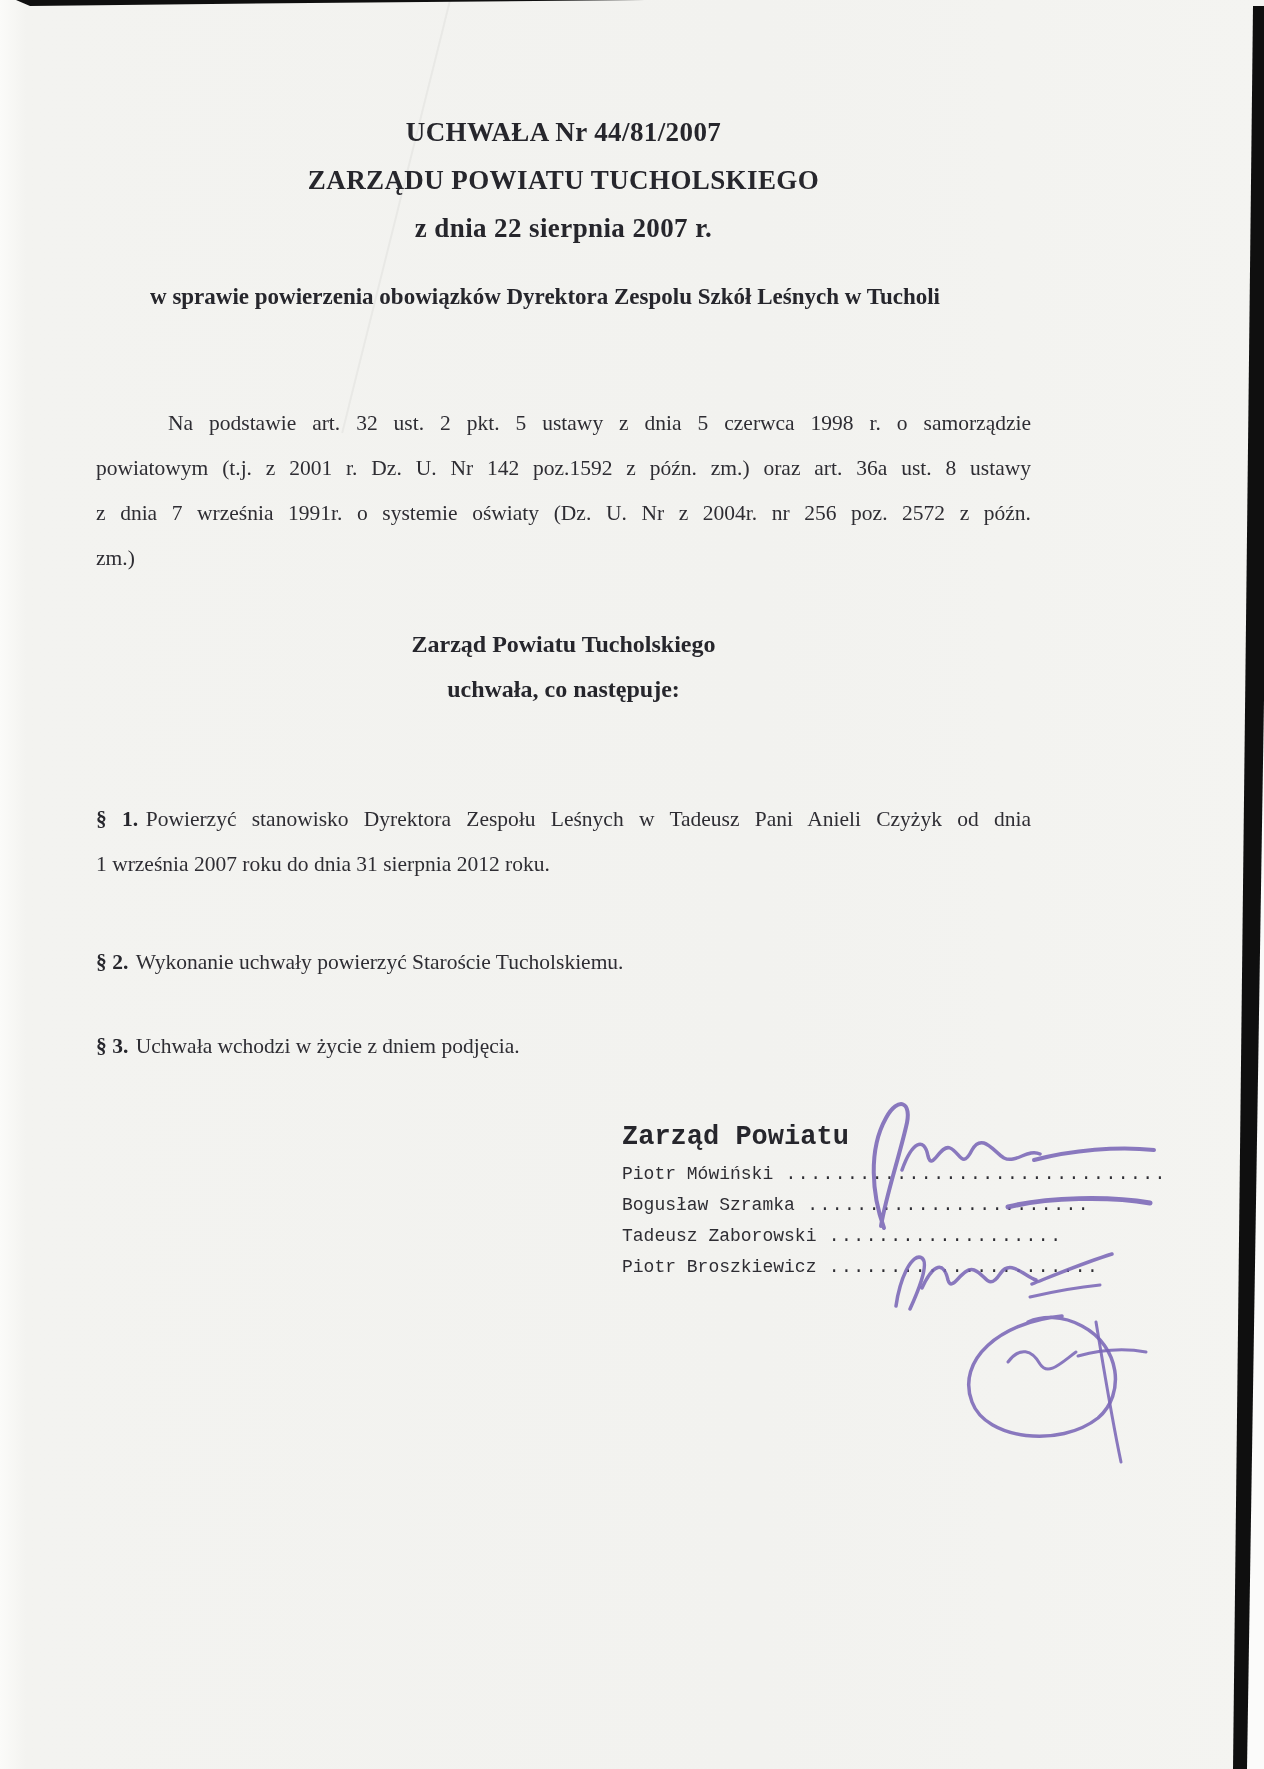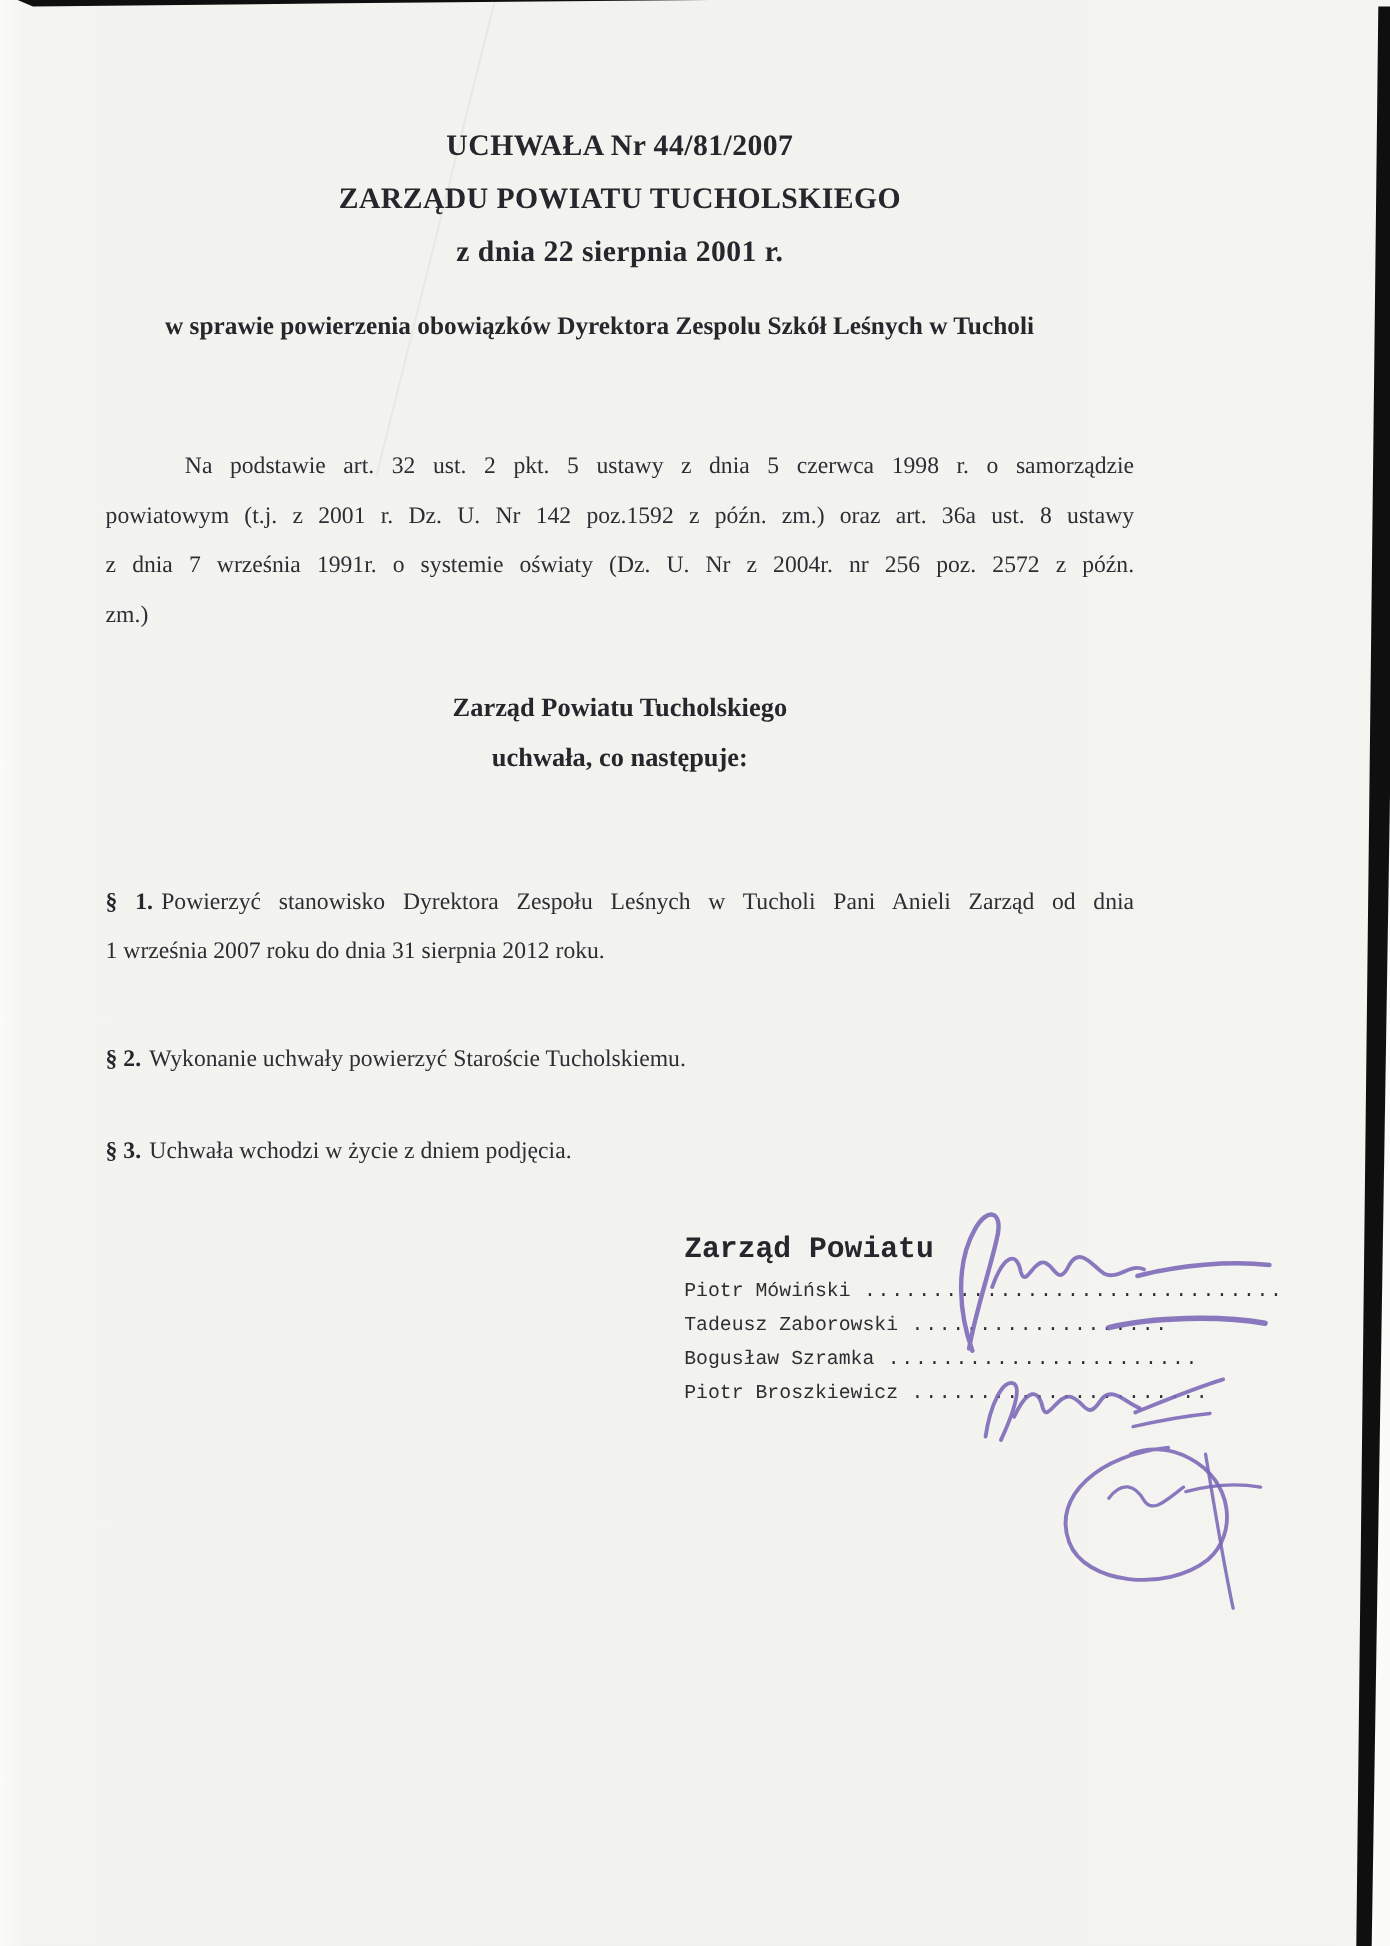--- a/index.html
+++ b/index.html
@@ -34,52 +34,52 @@
 </style>
 </head>
 <body>
 
 <div class="page">
 
   <div class="crease"></div>
 
   <div class="abs col center title-line" style="top:117px;">UCHWAŁA Nr 44/81/2007</div>
   <div class="abs col center title-line" style="top:165px;">ZARZĄDU POWIATU TUCHOLSKIEGO</div>
-  <div class="abs col center title-line" style="top:213px;">z dnia 22 sierpnia 2001 r.</div>
+  <div class="abs col center title-line" style="top:213px;">z dnia 22 sierpnia 2007 r.</div>
 
   <div class="abs center subject" style="left:96px;width:898px;top:284px;">w sprawie powierzenia obowiązków Dyrektora Zespolu Szkół Leśnych w Tucholi</div>
 
   <div class="abs col body-text" style="top:401px;">
     <div class="jline" style="padding-left:72px;">Na podstawie art. 32 ust. 2 pkt. 5 ustawy z dnia 5 czerwca 1998 r. o samorządzie</div>
     <div class="jline">powiatowym (t.j. z 2001 r. Dz. U. Nr 142 poz.1592 z późn. zm.) oraz art. 36a ust. 8 ustawy</div>
     <div class="jline">z dnia 7 września 1991r. o systemie oświaty (Dz. U. Nr z 2004r. nr 256 poz. 2572 z późn.</div>
     <div>zm.)</div>
   </div>
 
   <div class="abs col center heading2" style="top:631px;">Zarząd Powiatu Tucholskiego</div>
   <div class="abs col center heading2" style="top:676px;">uchwała, co następuje:</div>
 
   <div class="abs col body-text" style="top:797px;">
-    <div class="jline"><span class="sec-label">§ 1.</span><span>Powierzyć stanowisko Dyrektora Zespołu Leśnych w Tucholi Pani Anieli Zarząd od dnia</span></div>
+    <div class="jline"><span class="sec-label">§ 1.</span><span>Powierzyć stanowisko Dyrektora Zespołu Leśnych w Tadeusz Pani Anieli Czyżyk od dnia</span></div>
     <div>1 września 2007 roku do dnia 31 sierpnia 2012 roku.</div>
   </div>
 
   <div class="abs col body-text" style="top:940px;">
     <span class="sec-label">§ 2.</span><span>Wykonanie uchwały powierzyć Staroście Tucholskiemu.</span>
   </div>
 
   <div class="abs col body-text" style="top:1024px;">
     <span class="sec-label">§ 3.</span><span>Uchwała wchodzi w życie z dniem podjęcia.</span>
   </div>
 
   <div class="abs" style="left:622px;top:1122px;font-family:Liberation Mono, monospace;">
     <div class="sig-heading" style="margin-bottom:12px;">Zarząd Powiatu</div>
     <div class="sig-row" style="margin-bottom:11px;"><span>Piotr Mówiński</span><span class="sig-dots"> ...............................</span></div>
+    <div class="sig-row" style="margin-bottom:11px;"><span>Bogusław Szramka</span><span class="sig-dots"> .......................</span></div>
     <div class="sig-row" style="margin-bottom:11px;"><span>Tadeusz Zaborowski</span><span class="sig-dots"> ...................</span></div>
-    <div class="sig-row" style="margin-bottom:11px;"><span>Bogusław Szramka</span><span class="sig-dots"> .......................</span></div>
     <div class="sig-row"><span>Piotr Broszkiewicz</span><span class="sig-dots"> ......................</span></div>
   </div>
 
   <svg class="edge ink" viewBox="0 0 1264 1769">
     <g>
       <path d="M884,1228 C872,1195 868,1150 886,1118 C898,1096 913,1101 906,1127 C898,1161 886,1196 881,1226" stroke-width="4" stroke="#7a67b6"></path>
       <path d="M902,1170 C912,1142 924,1136 928,1156 C932,1172 940,1144 950,1148 C960,1152 962,1170 972,1150 C982,1132 994,1152 1004,1158 C1016,1164 1028,1148 1040,1154" stroke-width="3.5" stroke="#7a67b6"></path>
       <path d="M1034,1160 C1072,1150 1118,1146 1154,1150" stroke-width="4" stroke="#7a67b6"></path>
       <path d="M1008,1207 C1048,1197 1110,1196 1150,1203" stroke-width="5" stroke="#7a67b6"></path>
     </g>

